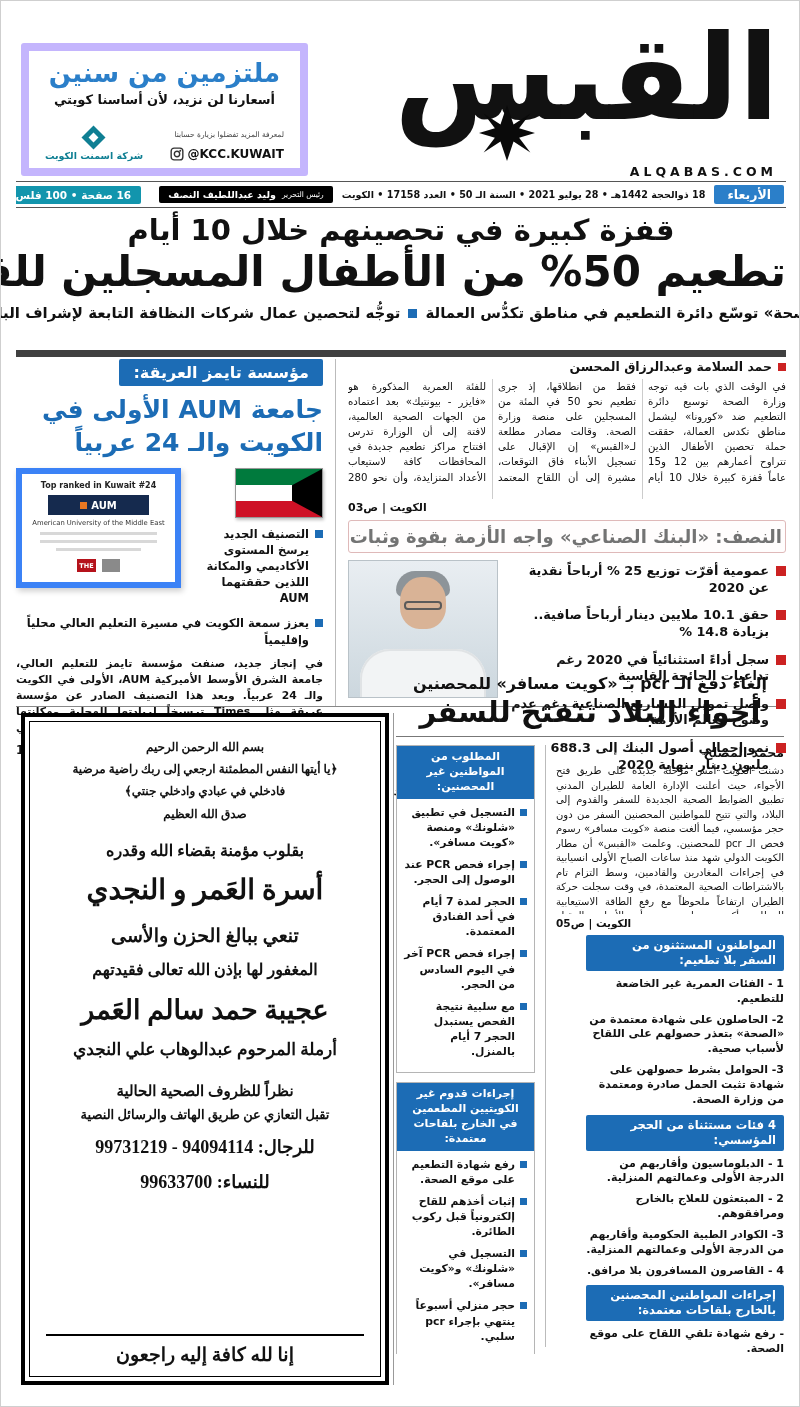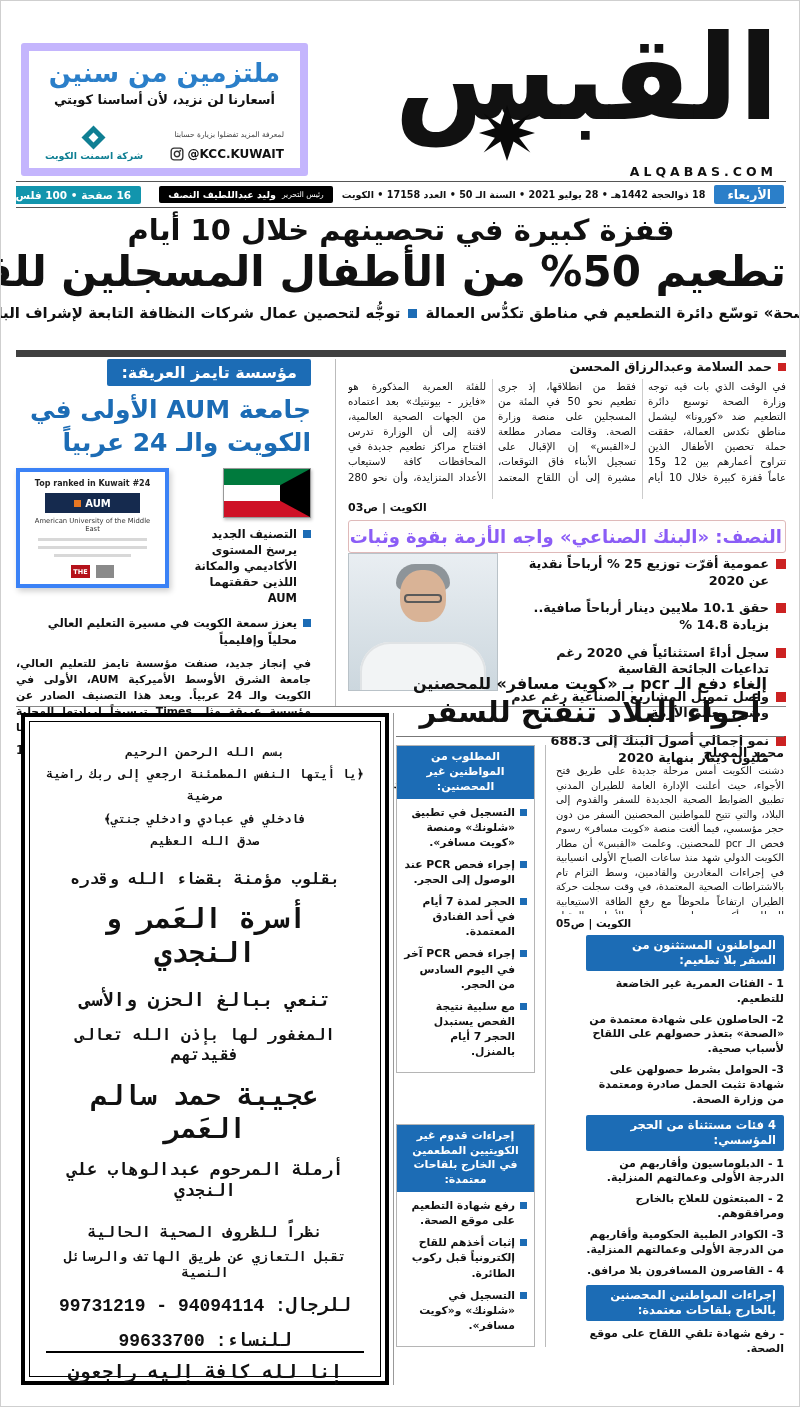--- a/index.html
+++ b/index.html
@@ -43,62 +43,62 @@
   .sq-blue{display:inline-block;width:9px;height:9px;background:#1c6cb5;flex-shrink:0}
 
   
   .mid{position:absolute;top:358px;left:15px;width:770px;height:348px;display:flex;gap:12px;border-bottom:1px solid #888}
   .lead-article{width:438px}
   .byline{font-size:12.5px;font-weight:bold;display:flex;align-items:center;gap:6px;margin-bottom:5px}
   .sq-red{display:inline-block;width:8px;height:8px;background:#cc2222;flex-shrink:0}
   .lead-body{column-count:3;column-gap:12px;column-rule:1px solid #ccc;font-size:10.2px;line-height:1.48;text-align:justify;height:120px;overflow:hidden}
   .ref{font-weight:900;font-size:11px;text-align:left;margin-top:2px}
   .bank{margin-top:6px}
-  .bank-head{border:1.5px solid #dfb9b9;color:#8b5cf6;font-size:18px;font-weight:900;text-align:center;padding:5px 3px;border-radius:3px;background:#fffdfd;white-space:nowrap;overflow:hidden;letter-spacing:-0.5px}
-  .bank-row{display:flex;gap:12px;margin-top:0}
+  .bank-head{border:1.5px solid #dfb9b9;color:#737373;font-size:18px;font-weight:900;text-align:center;padding:5px 3px;border-radius:3px;background:#fffdfd;white-space:nowrap;overflow:hidden;letter-spacing:-0.5px}
+  .bank-row{display:flex;gap:12px;margin-top:7px}
   .bank-bullets{flex:1;padding-top:3px}
   .bank-li{display:flex;gap:7px;font-size:12.8px;font-weight:800;line-height:1.3;margin-bottom:11px}
   .bank-li .sq{width:10px;height:10px;background:#cc2222;margin-top:3px;flex-shrink:0}
   .photo{width:150px;height:138px;background:linear-gradient(180deg,#e9eef2,#ccd7de);border:1px solid #b9c2c8;position:relative;overflow:hidden;flex-shrink:0}
   .p-hair{position:absolute;top:10px;left:50%;transform:translateX(-50%);width:54px;height:26px;background:#8d9499;border-radius:27px 27px 10px 10px}
   .p-head{position:absolute;top:16px;left:50%;transform:translateX(-50%);width:46px;height:52px;background:#d9b396;border-radius:46% 46% 42% 42%}
   .p-specs{position:absolute;top:40px;left:50%;transform:translateX(-50%);width:38px;height:9px;border:2px solid #5a5a5a;border-radius:4px}
   .p-body{position:absolute;bottom:-10px;left:50%;transform:translateX(-50%);width:126px;height:58px;background:#f2f4f5;border-radius:30px 30px 0 0;box-shadow:inset 0 0 0 2px #e0e3e5}
   .bank-foot{font-size:12px;font-weight:900;text-align:left;margin-top:0px}
 
   
-  .aum{flex:1;border-right:1px solid #bbb;padding-right:24px}
+  .aum{flex:1;border-right:1px solid #bbb;padding-right:12px}
   .aum-kicker{background:#1c6cb5;color:#fff;font-size:16px;font-weight:900;padding:4px 14px;width:fit-content;border-radius:2px}
   .aum-headline{color:#1c6cb5;font-size:25px;font-weight:900;line-height:1.3;margin:8px 0 9px;text-align:right}
   .aum-media{display:flex;gap:10px}
   .aum-right{width:132px;display:flex;flex-direction:column;gap:8px;flex-shrink:0}
   .flag{width:88px;height:50px;position:relative;border:1px solid #999;overflow:hidden;box-shadow:1px 2px 3px rgba(0,0,0,.25)}
   .f-g{position:absolute;top:0;left:0;right:0;height:34%;background:#007a3d}
   .f-w{position:absolute;top:34%;left:0;right:0;height:33%;background:#fff}
   .f-r{position:absolute;bottom:0;left:0;right:0;height:33%;background:#ce1126}
   .f-b{position:absolute;top:0;bottom:0;right:0;width:30px;background:#000;clip-path:polygon(100% 0,100% 100%,0 66%,0 34%)}
   .aum-bullet{display:flex;gap:6px;font-size:11.5px;font-weight:800;line-height:1.4;text-align:right}
   .aum-bullet .sq{width:8px;height:8px;background:#1c6cb5;margin-top:4px;flex-shrink:0}
-  .cert{flex:1;height:120px;background:#fff;border:4px solid #3b82f6;box-shadow:2px 3px 6px rgba(0,0,0,.2);padding:7px 8px;direction:ltr;text-align:center}
+  .cert{flex:1;height:120px;background:#fff;border:6px solid #3b82f6;box-shadow:2px 3px 6px rgba(0,0,0,.2);padding:7px 8px;direction:ltr;text-align:center}
   .cert-top{font-size:8px;font-weight:bold;color:#222}
   .cert-logo{margin:5px auto 4px;width:74%;height:20px;background:#152a4e;color:#fff;font-size:10px;font-weight:bold;display:flex;align-items:center;justify-content:center;gap:4px}
   .cert-orange{width:7px;height:7px;background:#e87722;display:inline-block}
   .cert-name{font-size:6.8px;color:#333}
   .bar{height:3px;background:#d8d8d8;margin:5px 10px 0}
   .bar.short{margin:5px 26px 0}
   .cert-badges{display:flex;justify-content:center;gap:6px;margin-top:8px}
   .badge{min-width:18px;height:13px;background:#b5121b;color:#fff;font-size:6.5px;font-weight:bold;display:flex;align-items:center;justify-content:center;padding:0 2px}
   .badge.grey{background:#8a8a8a}
   .aum-bullet2{margin-top:9px}
   .aum-body{font-size:10.8px;font-weight:600;line-height:1.5;text-align:justify;margin-top:8px;max-height:82px;overflow:hidden}
   .aum-foot{font-size:11.5px;font-weight:900;text-align:left;margin-top:5px}
 
   
   .obituary{position:absolute;top:712px;left:20px;width:368px;height:672px;border:4px solid #000;padding:4px;background:#fff}
-  .obit-inner{border:1.5px solid #000;height:100%;padding:20px 16px 10px;text-align:center;font-family:Liberation Mono, monospace;display:flex;flex-direction:column}
+  .obit-inner{border:1.5px solid #000;height:100%;padding:14px 16px 10px;text-align:center;font-family:Liberation Serif, serif;display:flex;flex-direction:column}
   .obit-verse{font-size:12px;font-weight:bold;line-height:1.85;white-space:pre-line}
   .obit-line1{font-size:16px;font-weight:bold;margin-top:16px}
   .obit-family{font-size:28px;font-weight:900;margin-top:13px}
   .obit-line2{font-size:19px;font-weight:900;margin-top:18px}
   .obit-line3{font-size:16px;font-weight:bold;margin-top:13px}
   .obit-name{font-size:27px;font-weight:900;margin-top:15px}
   .obit-rel{font-size:17px;font-weight:900;margin-top:13px}
   .obit-note1{font-size:15px;font-weight:bold;margin-top:22px}
   .obit-note2{font-size:13px;font-weight:bold;margin-top:7px}
   .obit-phone{font-size:18px;font-weight:900;margin-top:13px}
@@ -379,19 +379,23 @@
                 <span>رفع شهادة التطعيم على موقع الصحة.</span>
               </div>
               <div class="li">
                 <span class="sq"></span>
                 <span>إثبات أخذهم للقاح إلكترونياً قبل ركوب الطائرة.</span>
               </div>
               <div class="li">
                 <span class="sq"></span>
                 <span>التسجيل في «شلونك» و«كويت مسافر».</span>
               </div>
+              <div class="li">
+                <span class="sq"></span>
+                <span>حجر منزلي أسبوعاً ينتهي بإجراء pcr سلبي.</span>
+              </div>
             </div>
           </div>
       </div>
     </div>
   </section>
 
 </div>
 
 </body></html>

